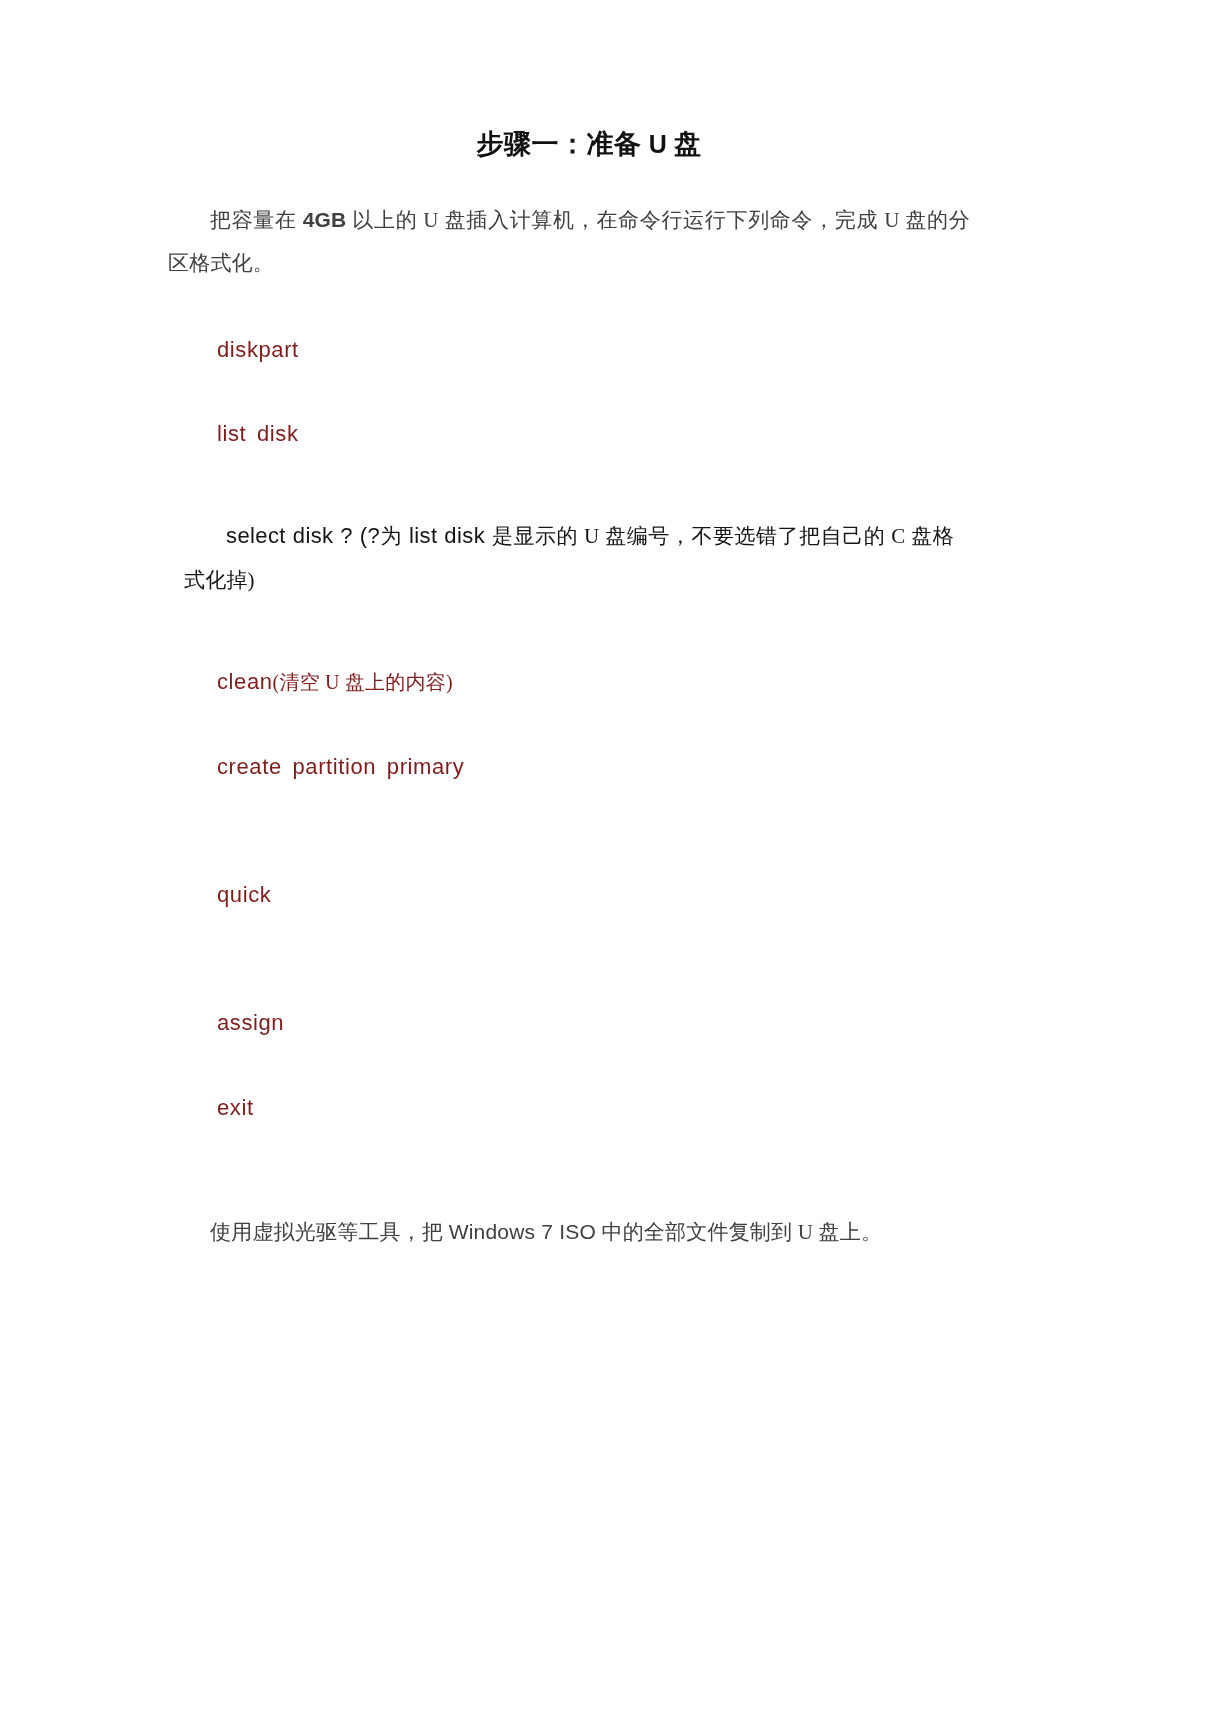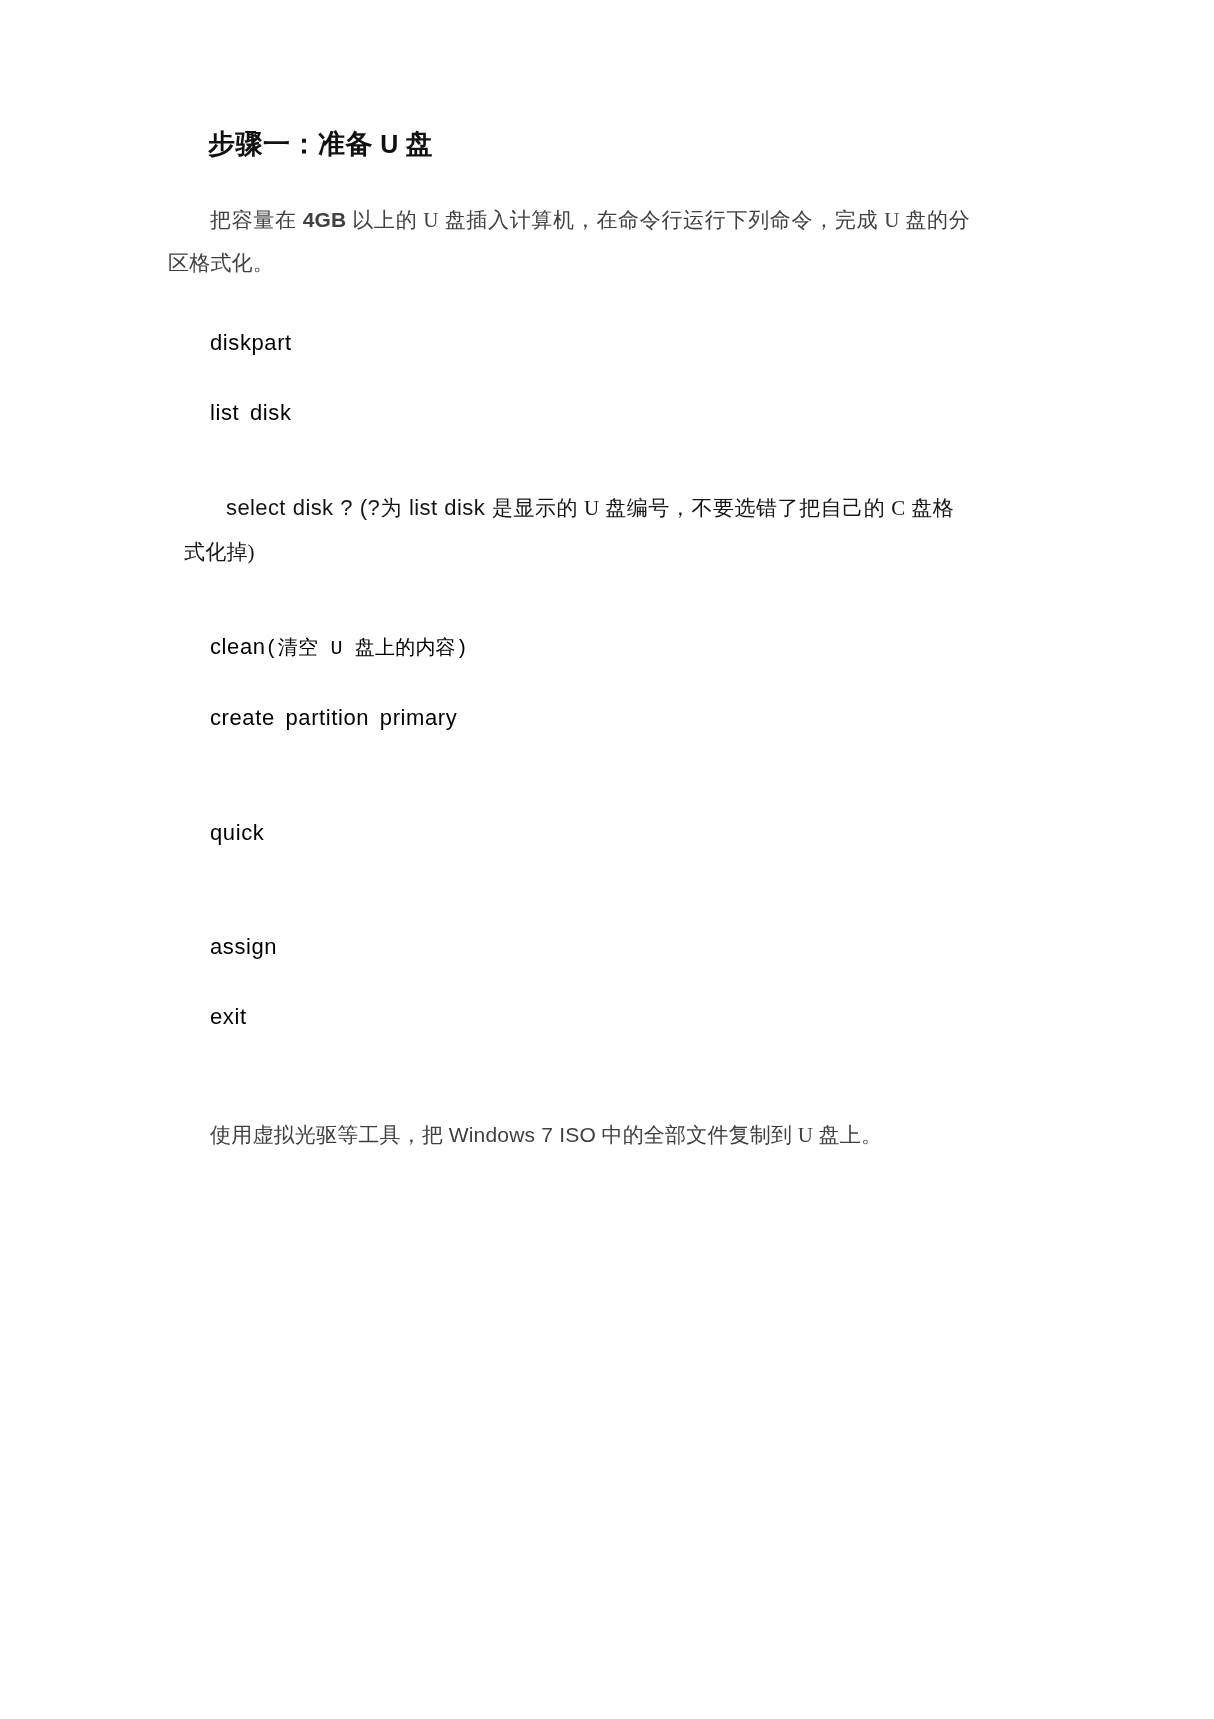--- a/index.html
+++ b/index.html
@@ -35,20 +35,21 @@
   .step-heading {
     font-family: "Liberation Serif", "DejaVu Serif", serif;
     font-size: 27px;
     line-height: 1.35;
     color: #111111;
     margin: 0;
     padding: 0;
     text-indent: 40px;
     letter-spacing: 0.5px;
     white-space: nowrap;
+    text-align: center;
   }
   .step-heading .lat-b {
     font-family: "Liberation Sans", "DejaVu Sans", sans-serif;
     font-weight: bold;
     font-size: 25px;
     letter-spacing: 0;
   }
 
   
   .body-para {
@@ -72,30 +73,30 @@
     font-family: "Liberation Sans", "DejaVu Sans", sans-serif;
     font-weight: bold;
     font-size: 21px;
   }
 
   
   .cmd-line {
     font-family: "Liberation Sans", "DejaVu Sans", sans-serif;
     font-size: 22px;
     line-height: 1.2;
-    color: #000000;
-    margin: 0;
+    color: #7f1d1d;
+    margin: 7px;
     padding: 0;
     text-indent: 42px;
     letter-spacing: 0.6px;
     word-spacing: 4px;
     white-space: nowrap;
   }
   .cmd-line .cjk {
-    font-family: Liberation Mono, monospace;
+    font-family: Liberation Serif, serif;
     font-size: 20px;
     letter-spacing: 0.2px;
     word-spacing: 0;
     text-align: center;
   }
 
   
   .cmd-para {
     font-family: "Liberation Sans", "DejaVu Sans", sans-serif;
     font-size: 22px;

